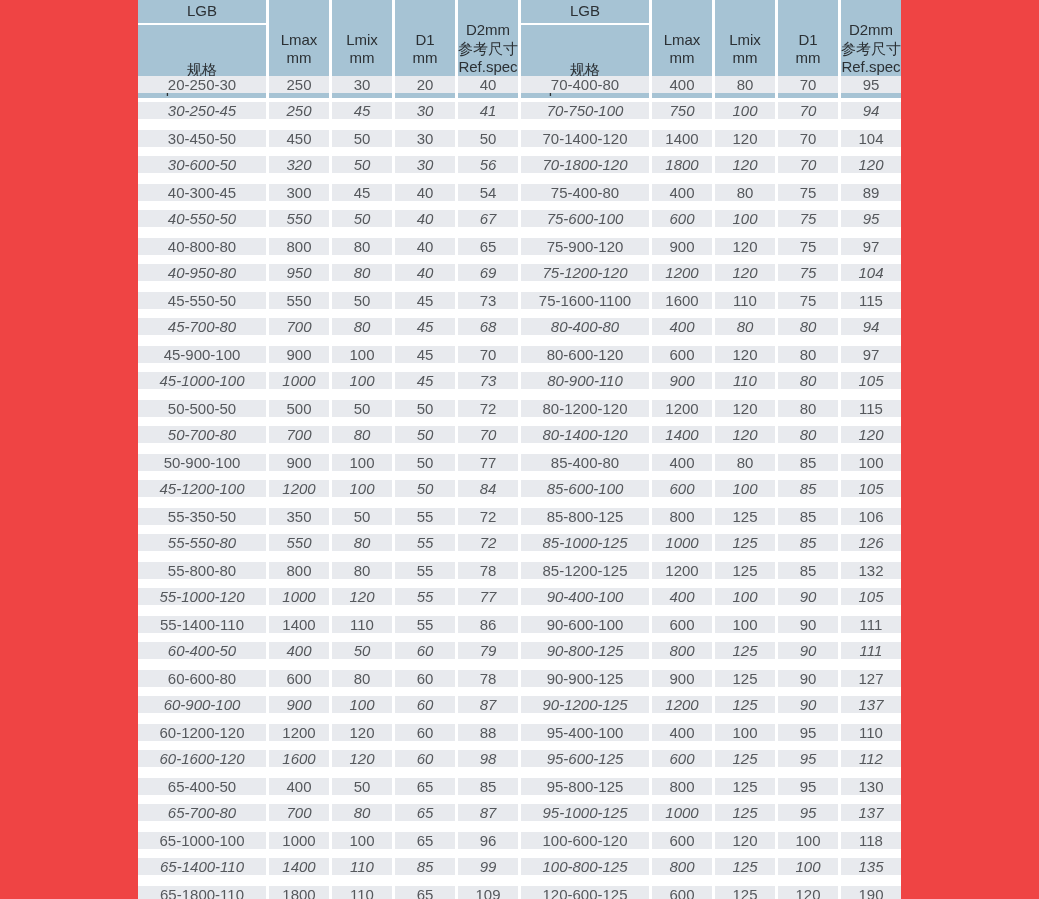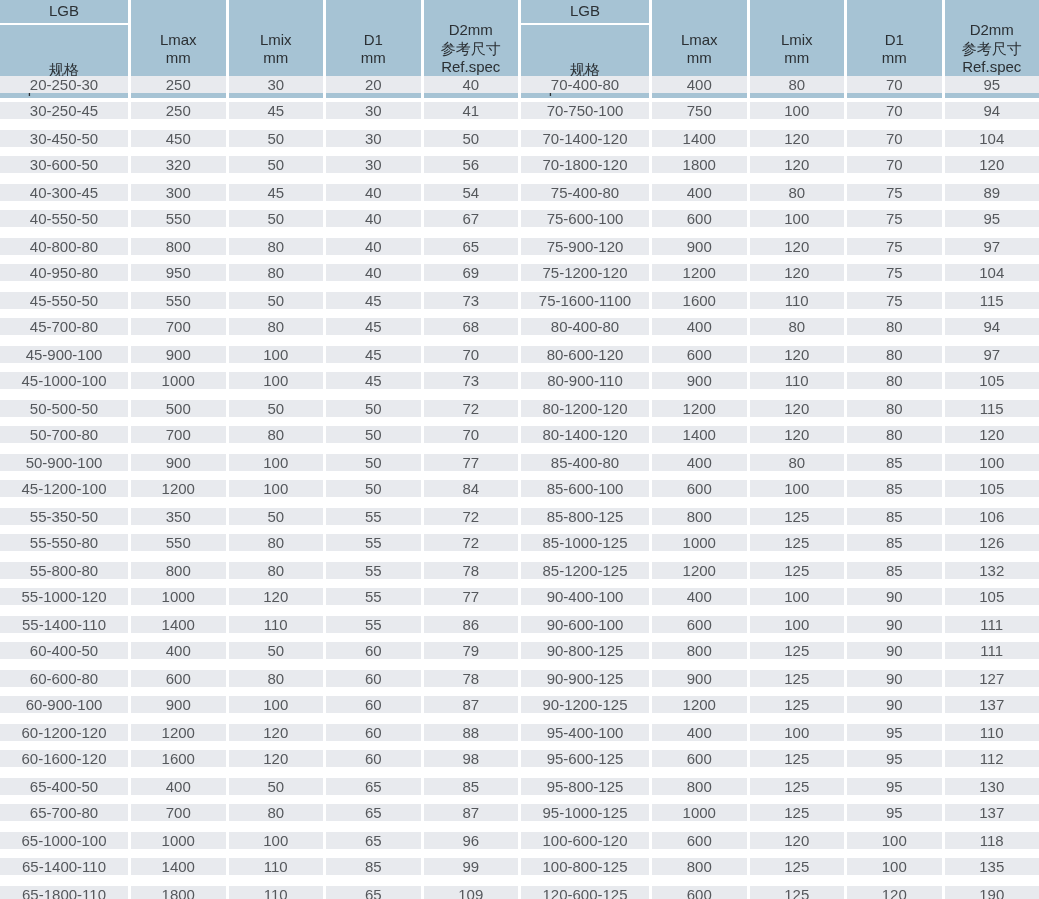--- a/index.html
+++ b/index.html
@@ -6,20 +6,21 @@
   html, body { width: 1039px; height: 899px; }
   body {
     font-family: "Liberation Sans", sans-serif;
     background: #ffffff;
     overflow: hidden;
   }
   .page {
     width: 1039px; height: 899px;
     display: flex; flex-direction: column;
     background: #ef4444;
+    align-items: center;
   }
   .tables { flex: 1; display: flex; gap: 3px; background: #ffffff; }
   .half { flex: 1; display: flex; flex-direction: column; min-width: 0; }
 
   .hdr {
     display: grid;
     grid-template-columns: 128px 1fr 1fr 1fr 1fr;
     gap: 3px;
     height: 73px;
     margin-bottom: 3px;
@@ -46,21 +47,21 @@
   }
 
   .rows { flex: 1; display: flex; flex-direction: column; gap: 9px; }
   .row {
     flex: 1;
     display: grid;
     grid-template-columns: 128px 1fr 1fr 1fr 1fr;
     gap: 3px;
     min-height: 0;
   }
-  .row.sep { border-bottom: 2px solid #ffffff; }
+  .row.sep { border-bottom: 2px solid #ffffff; font-style: italic; }
   .cell {
     background: var(--row-bg, #e8eaee);
     color: var(--data-text, #55585c);
     font-size: 15px;
     display: flex; align-items: center; justify-content: center;
     white-space: nowrap;
     overflow: hidden;
   }
 
   .bottom-gap { height: 4px; background: #edeff1; }

